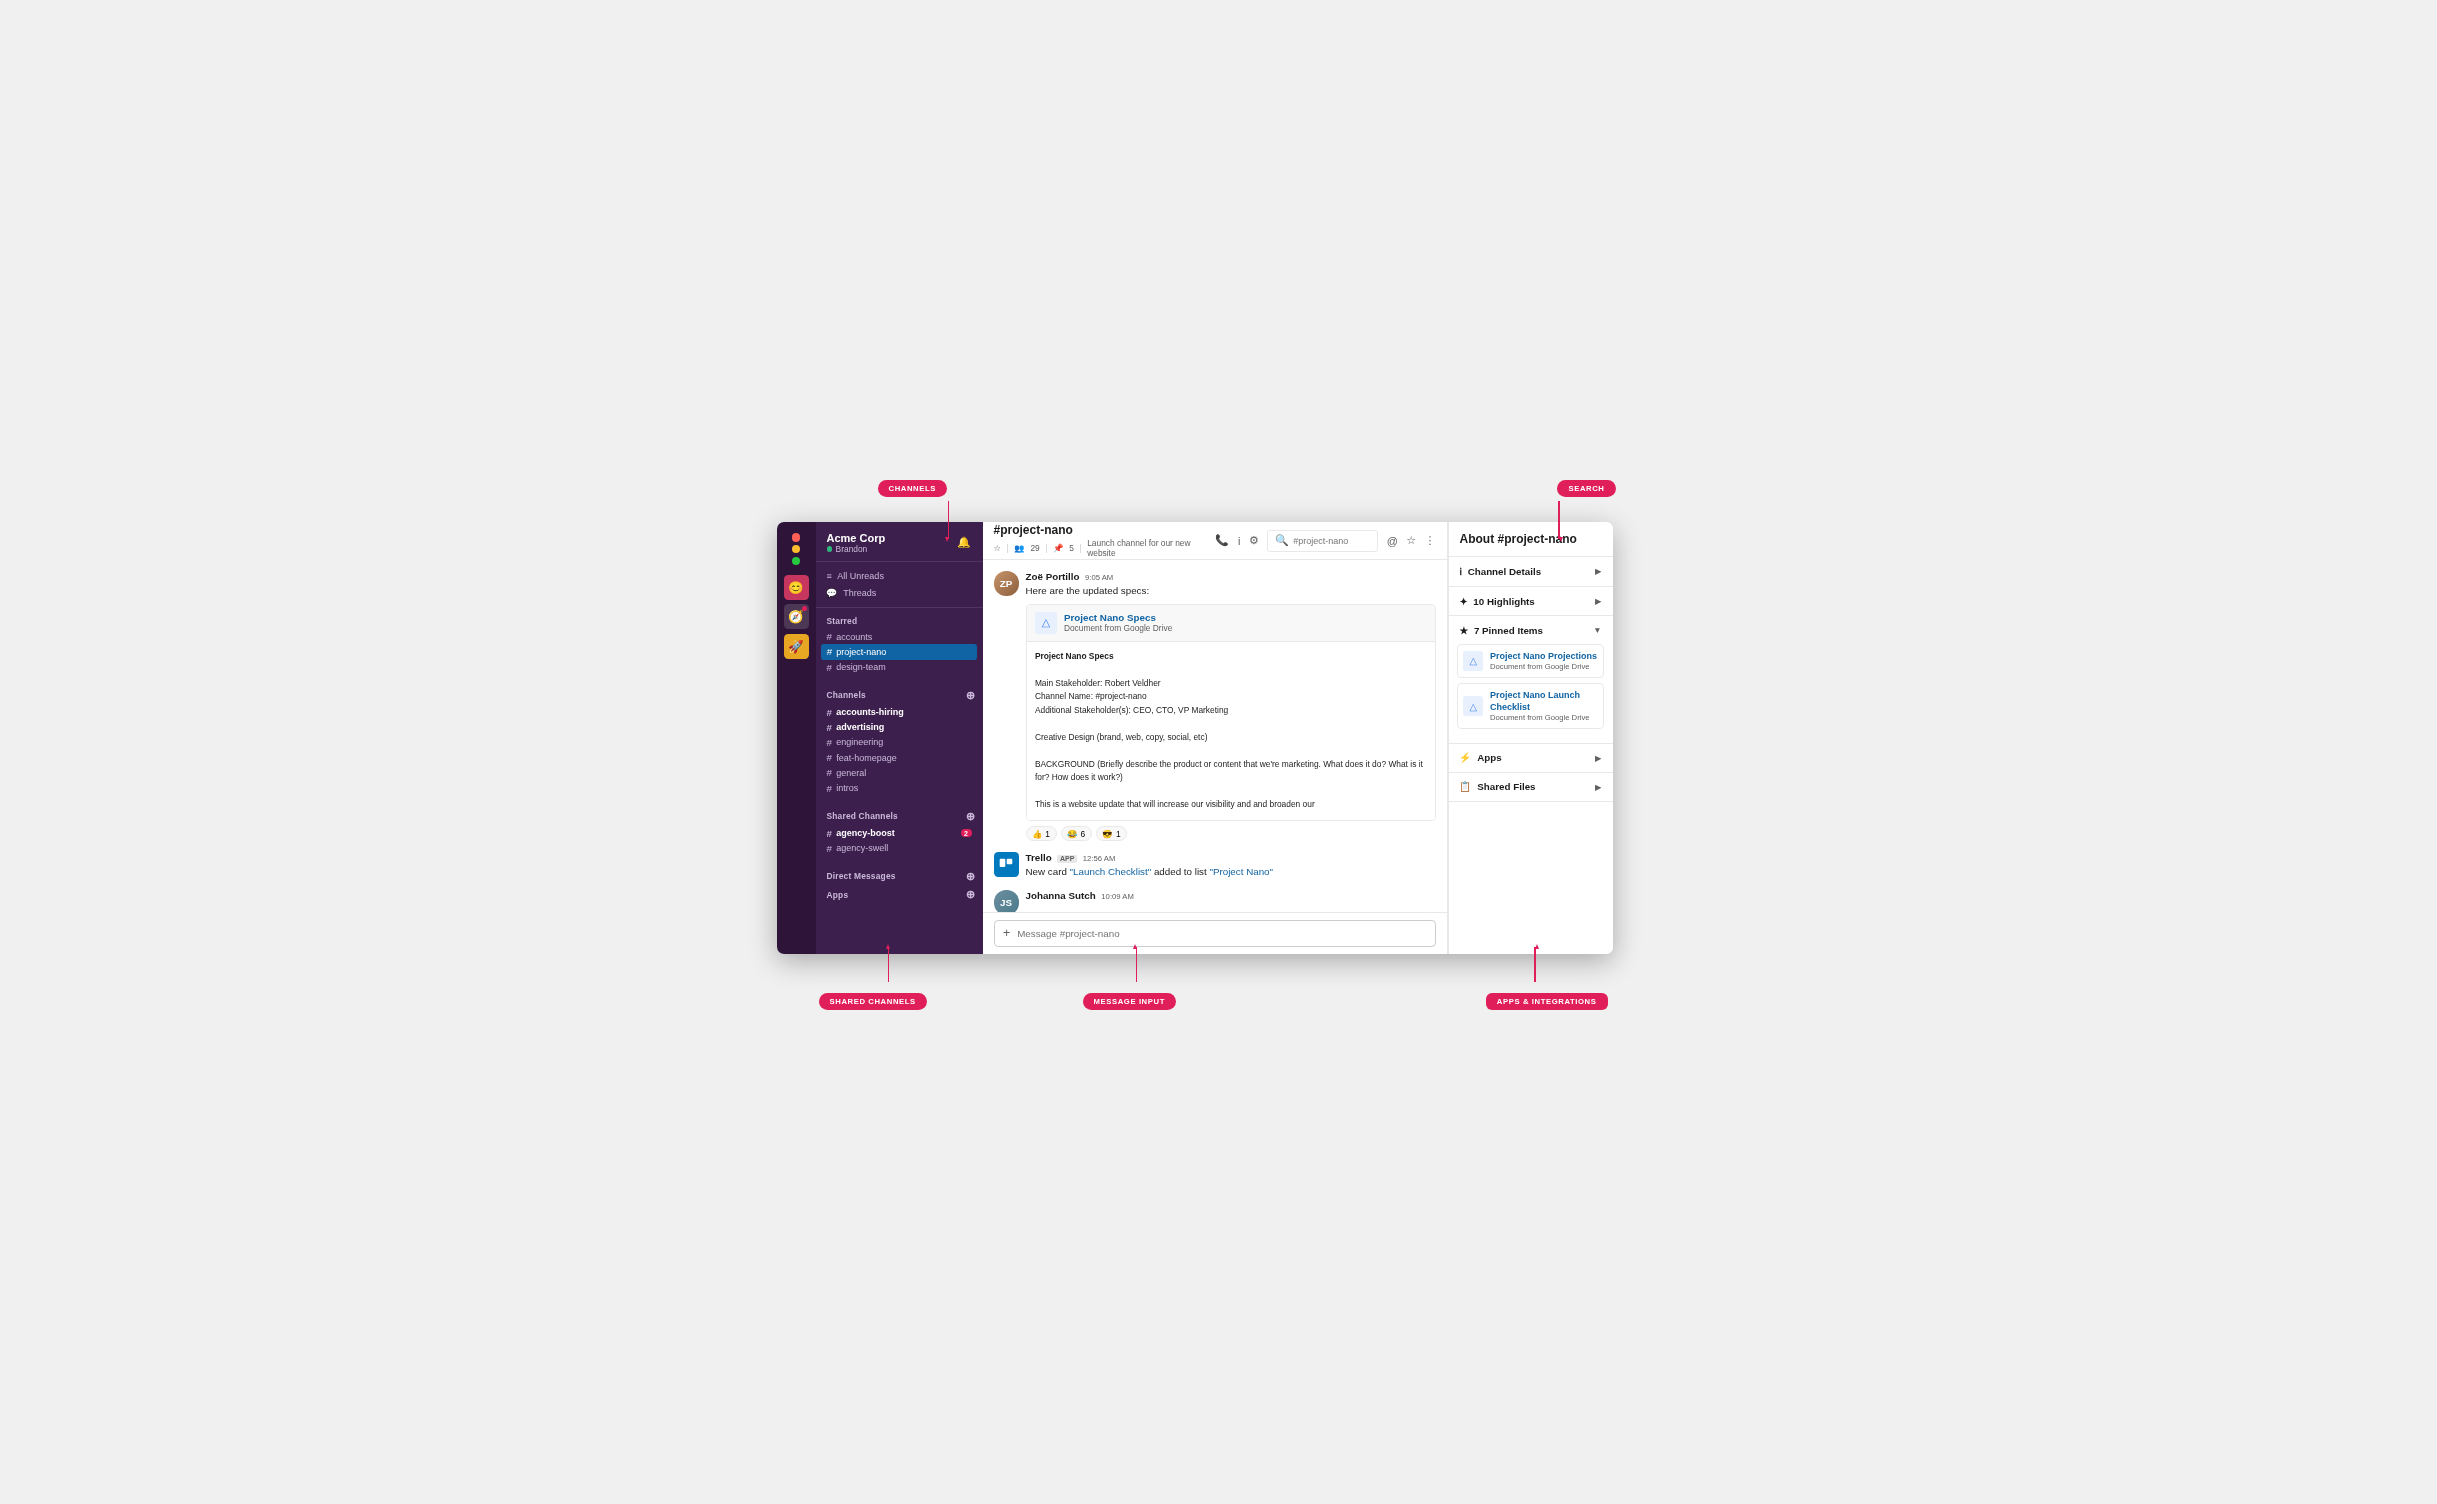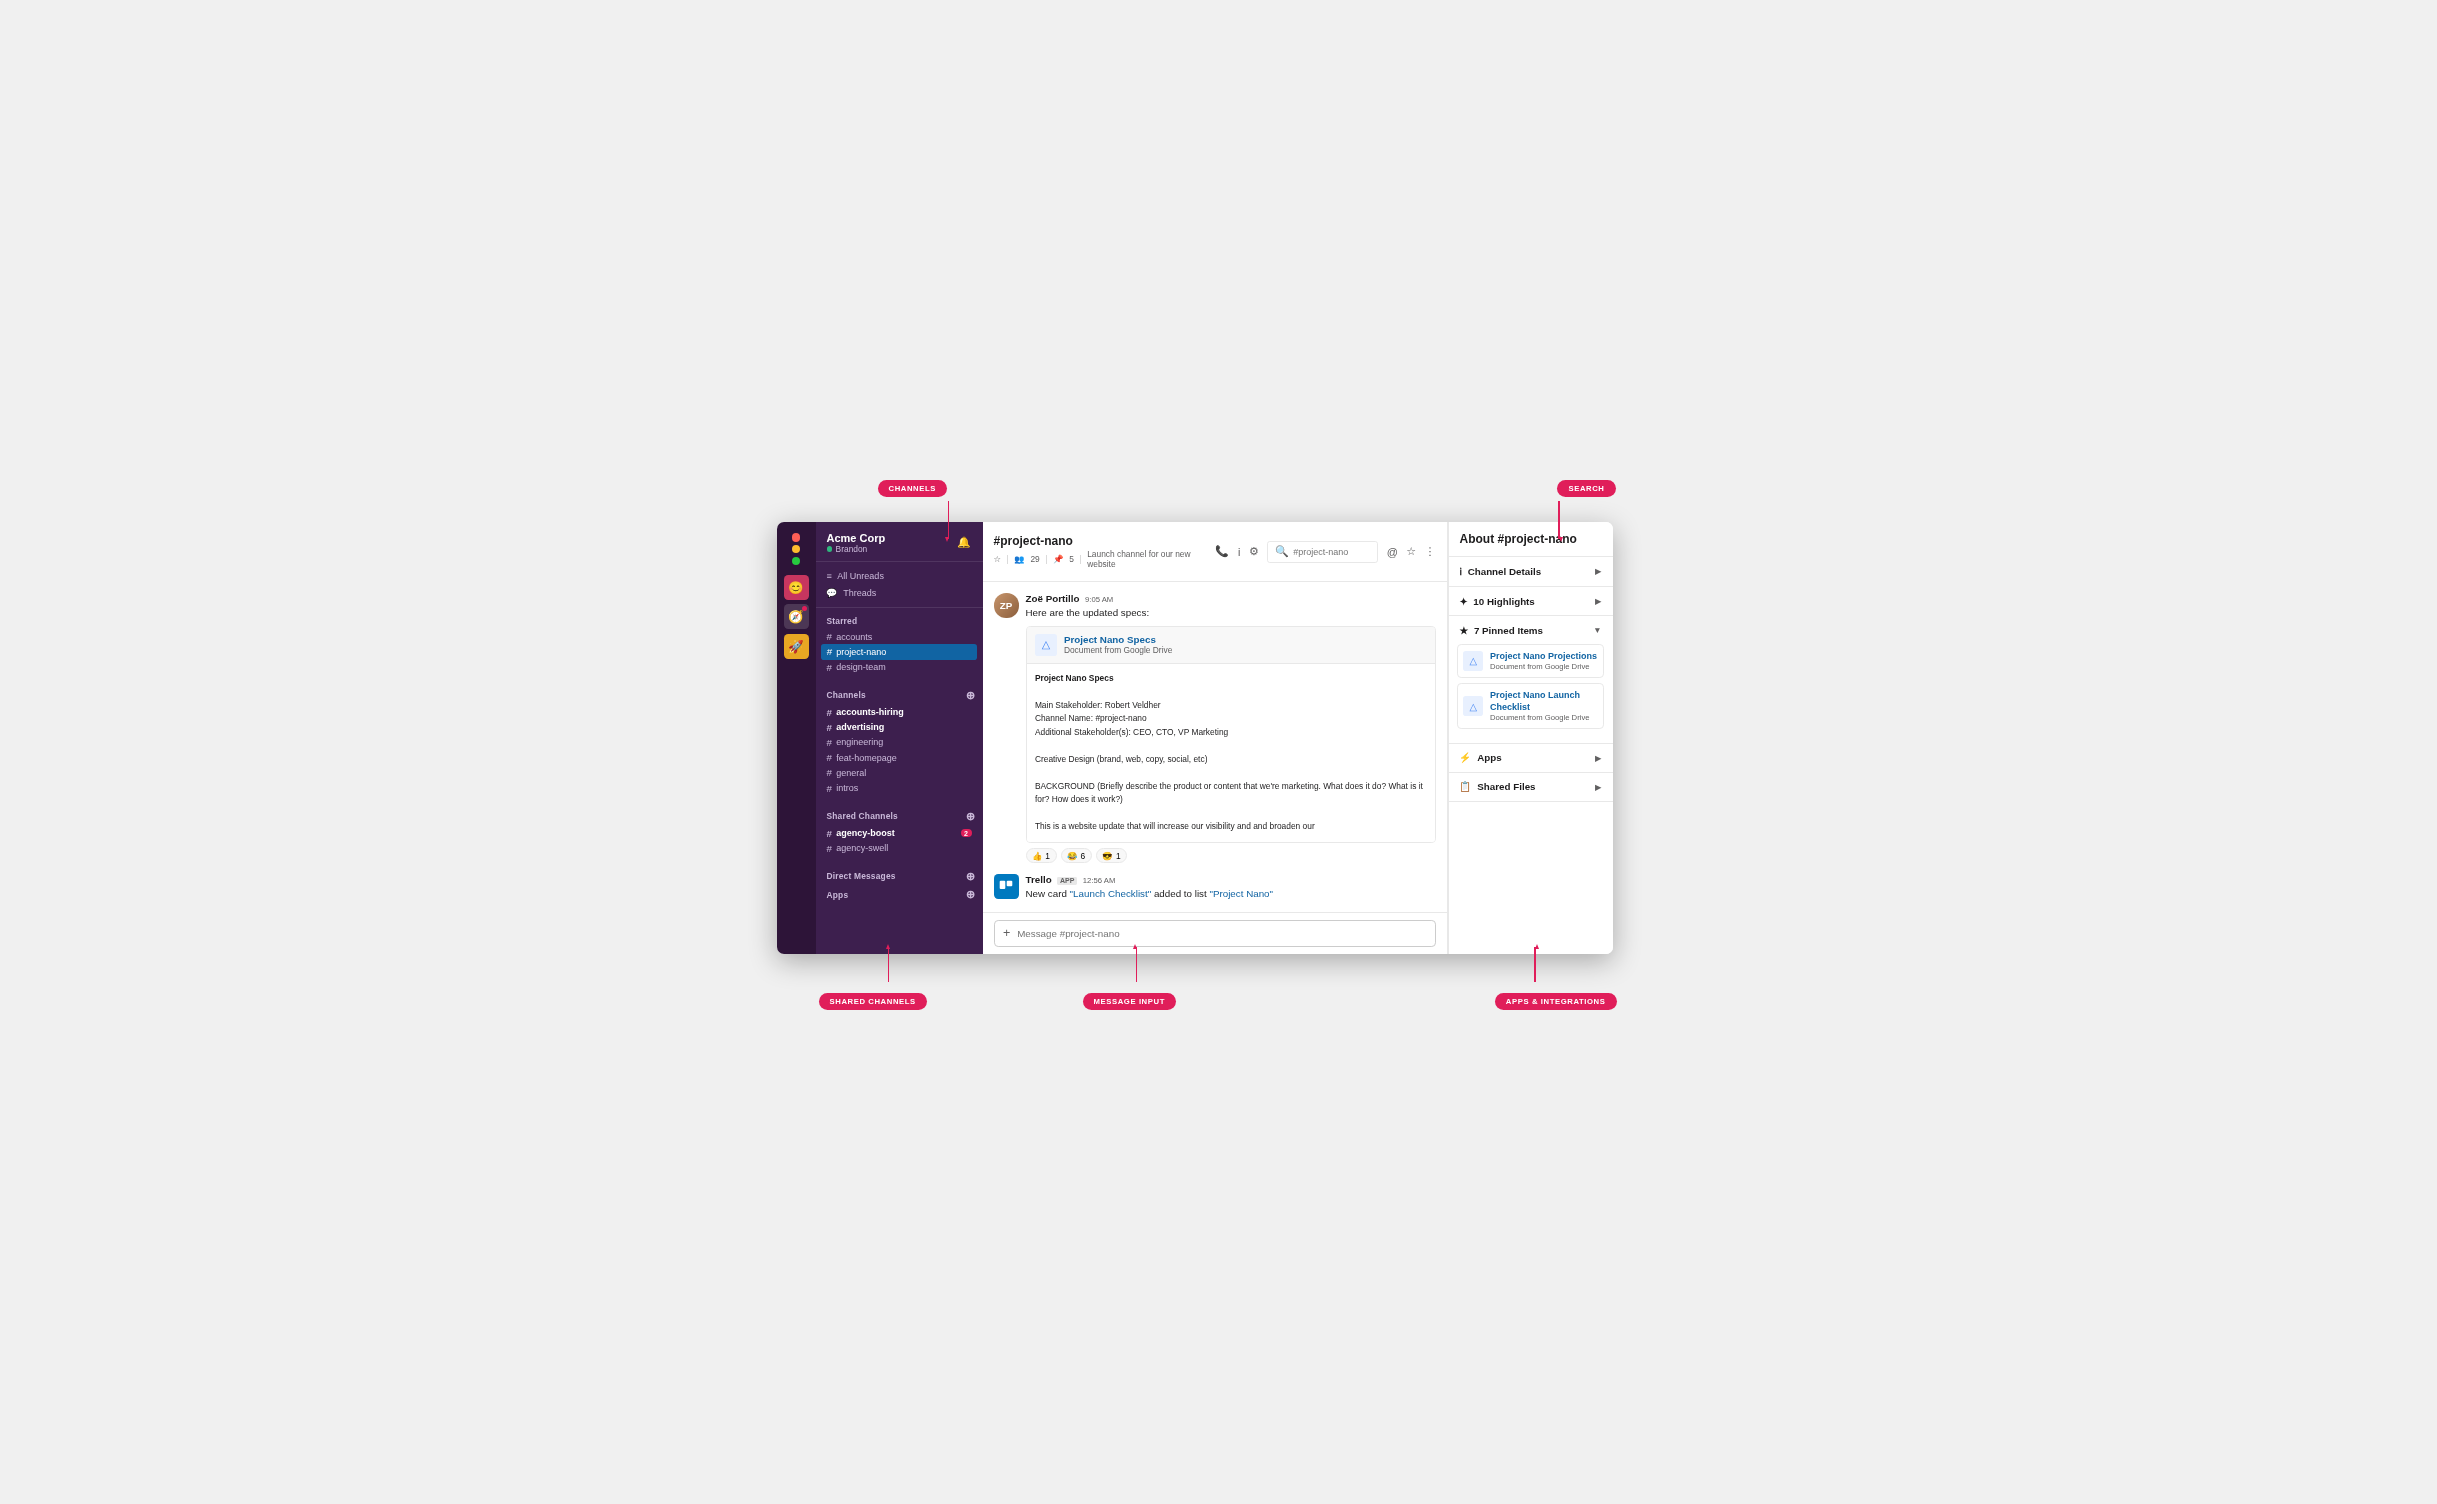--- a/index.html
+++ b/index.html
@@ -155,21 +155,21 @@
     
     .chat-area {
       flex: 1;
       display: flex;
       flex-direction: column;
       background: #fff;
       border-right: 0.7px solid #e8e8e8;
     }
 
     .chat-header {
-      padding: 12px 11px;
+      padding: 1px 11px;
       border-bottom: 0.7px solid #e8e8e8;
       display: flex;
       align-items: center;
       justify-content: space-between;
     }
 
     .channel-title-area {
       display: flex;
       flex-direction: column;
     }
@@ -576,21 +576,21 @@
   <div style="position:absolute; right:126px; top:57px; width:0; height:0; border-left:2.8px solid transparent; border-right:2.8px solid transparent; border-top:5.6px solid #e01e5a; z-index:10;"></div>
 
   <div class="annotation" style="bottom:14px; left:70px;">SHARED CHANNELS</div>
   <div style="position:absolute; left:139px; bottom:42px; width:1.4px; height:35px; background:#e01e5a; z-index:10;"></div>
   <div style="position:absolute; left:137px; bottom:75px; width:0; height:0; border-left:2.8px solid transparent; border-right:2.8px solid transparent; border-bottom:5.6px solid #e01e5a; z-index:10;"></div>
 
   <div class="annotation" style="bottom:14px; left:334px;">MESSAGE INPUT</div>
   <div style="position:absolute; left:387px; bottom:42px; width:1.4px; height:35px; background:#e01e5a; z-index:10;"></div>
   <div style="position:absolute; left:384px; bottom:75px; width:0; height:0; border-left:2.8px solid transparent; border-right:2.8px solid transparent; border-bottom:5.6px solid #e01e5a; z-index:10;"></div>
 
-  <div class="annotation" style="bottom:14px; right:72px;">APPS &amp; INTEGRATIONS</div>
+  <div class="annotation" style="bottom:14px; right:81px;border-radius:6px;">APPS &amp; INTEGRATIONS</div>
   <div style="position:absolute; right:153px; bottom:42px; width:1.4px; height:35px; background:#e01e5a; z-index:10;"></div>
   <div style="position:absolute; right:150px; bottom:75px; width:0; height:0; border-left:2.8px solid transparent; border-right:2.8px solid transparent; border-bottom:5.6px solid #e01e5a; z-index:10;"></div>
 
   <div class="app-container">
 
     <div style="width:39px; background:#2d1438; display:flex; flex-direction:column; align-items:center; padding:5.6px 0; gap:4.2px;">
       <div class="window-controls" style="flex-direction:column; padding:5.6px 0; gap:3.5px;">
         <div class="wc wc-red"></div>
         <div class="wc wc-yellow"></div>
         <div class="wc wc-green"></div>

